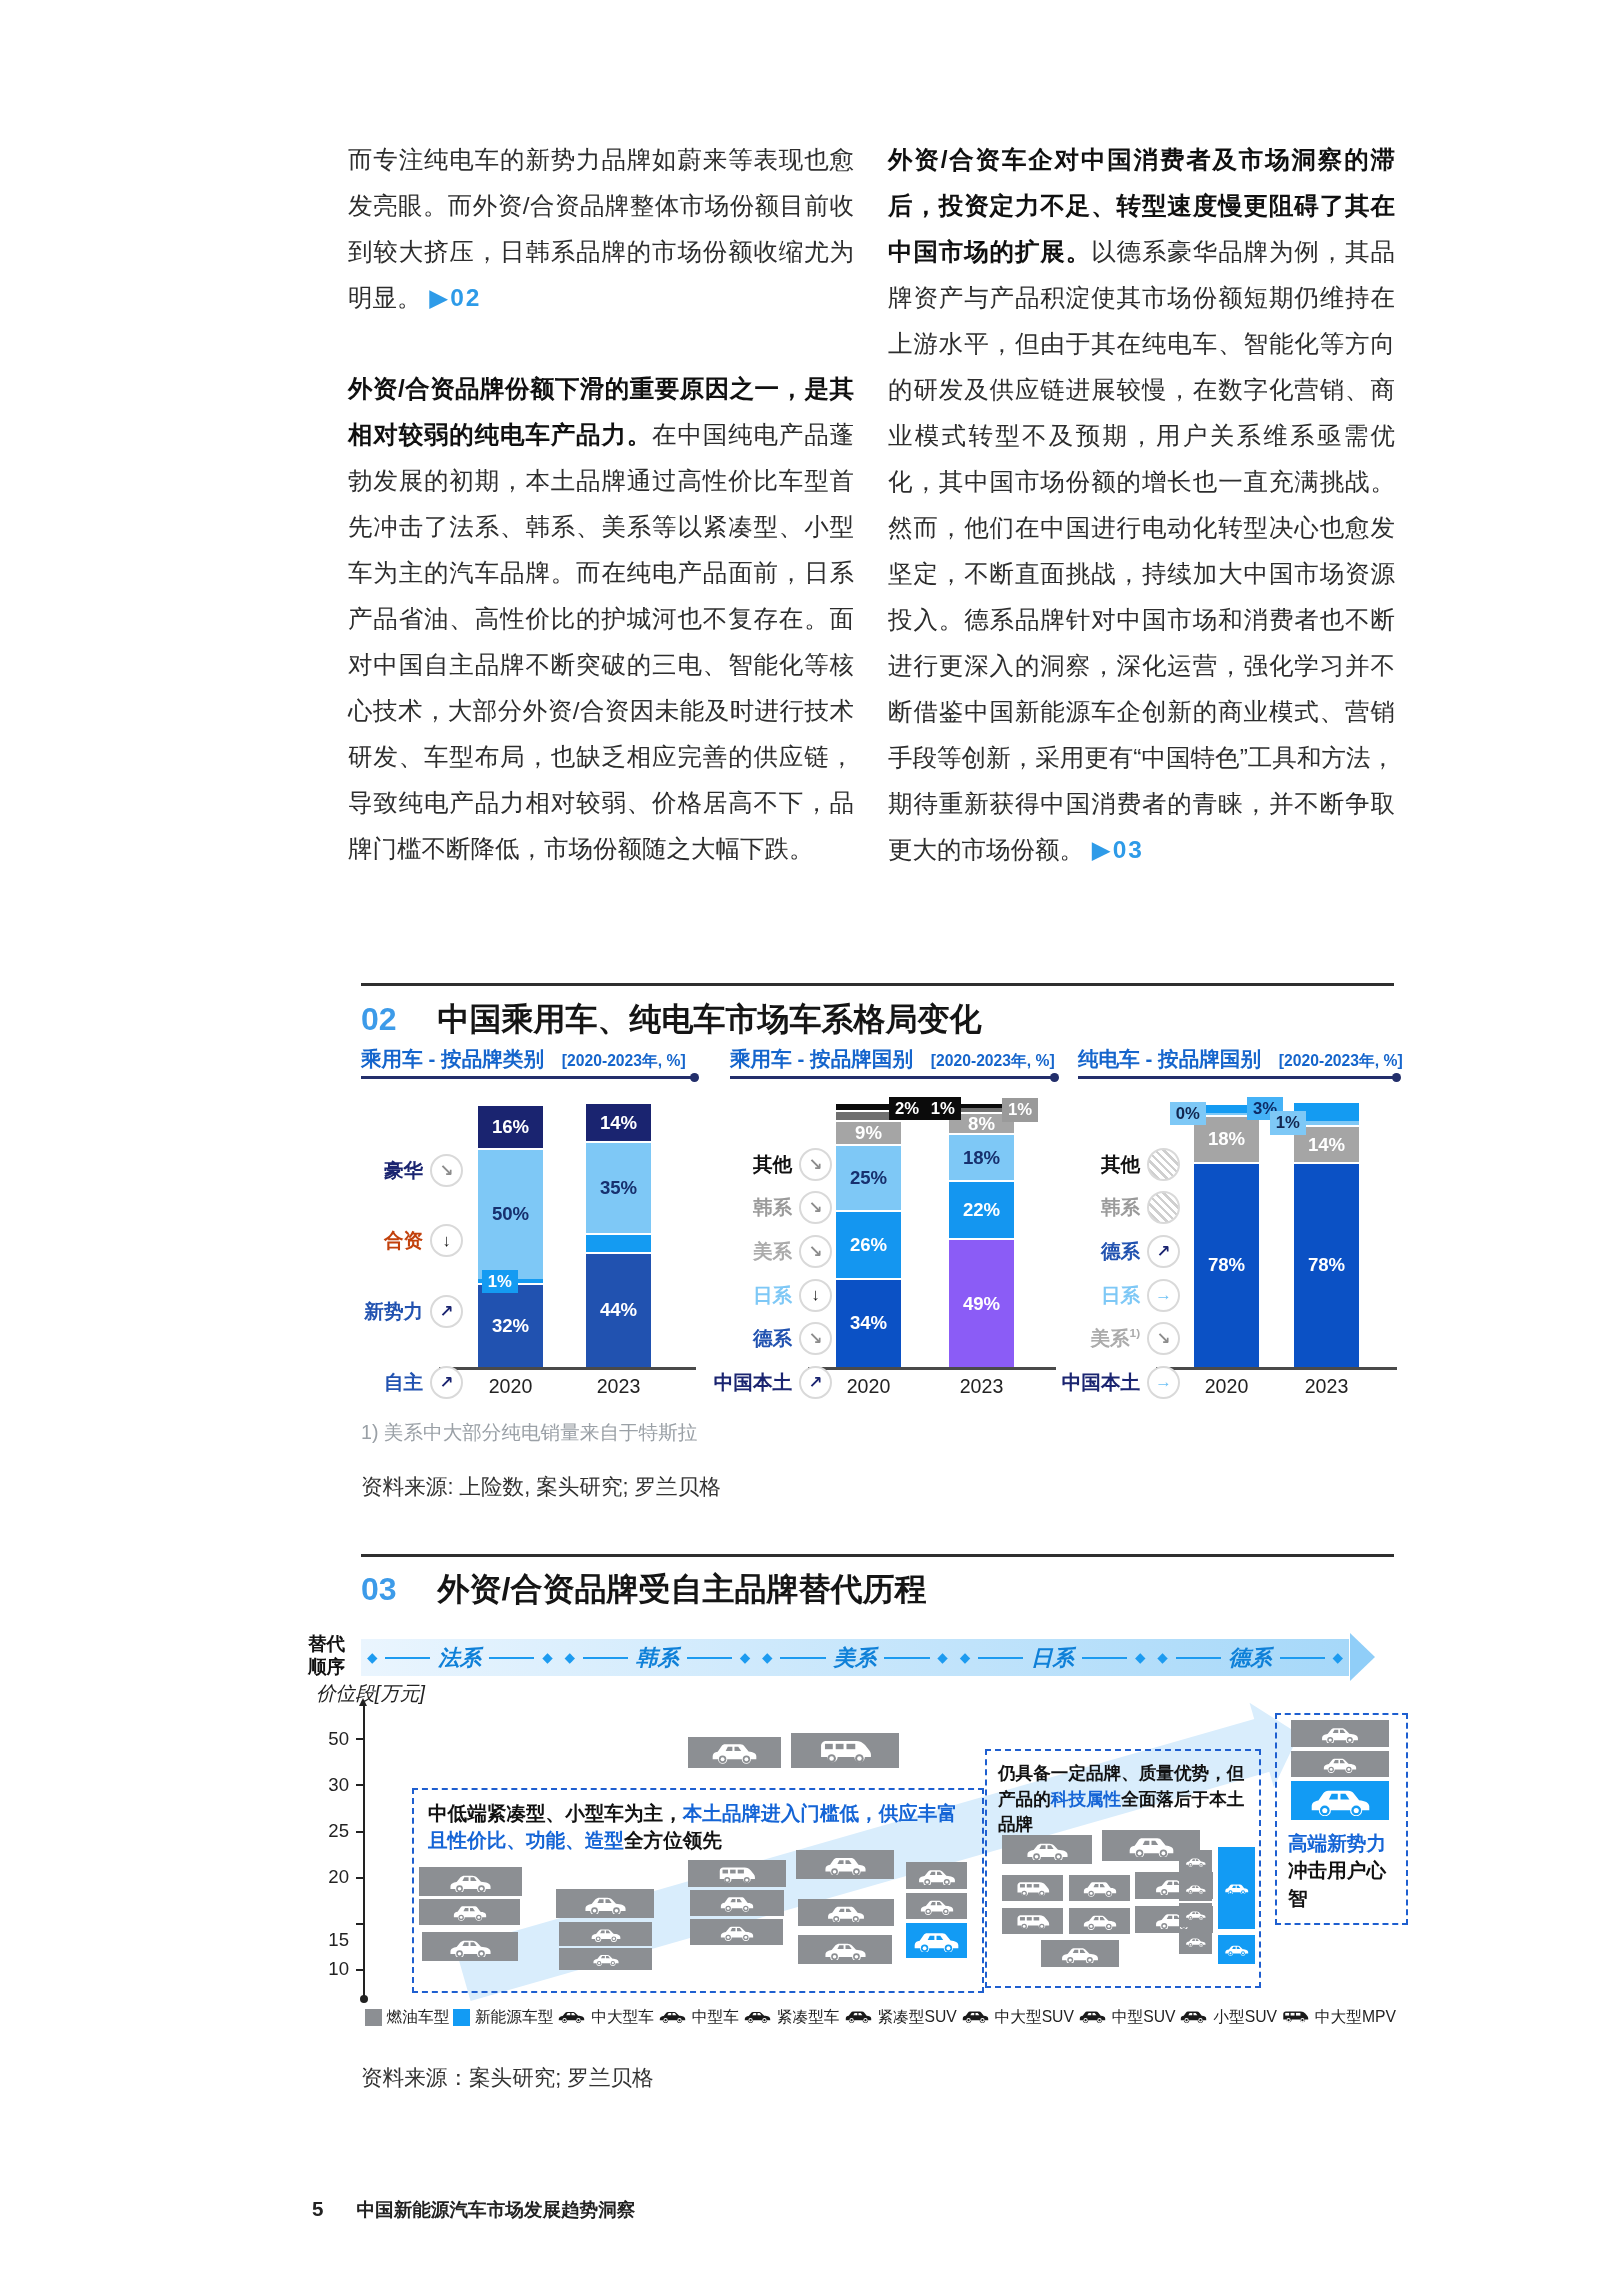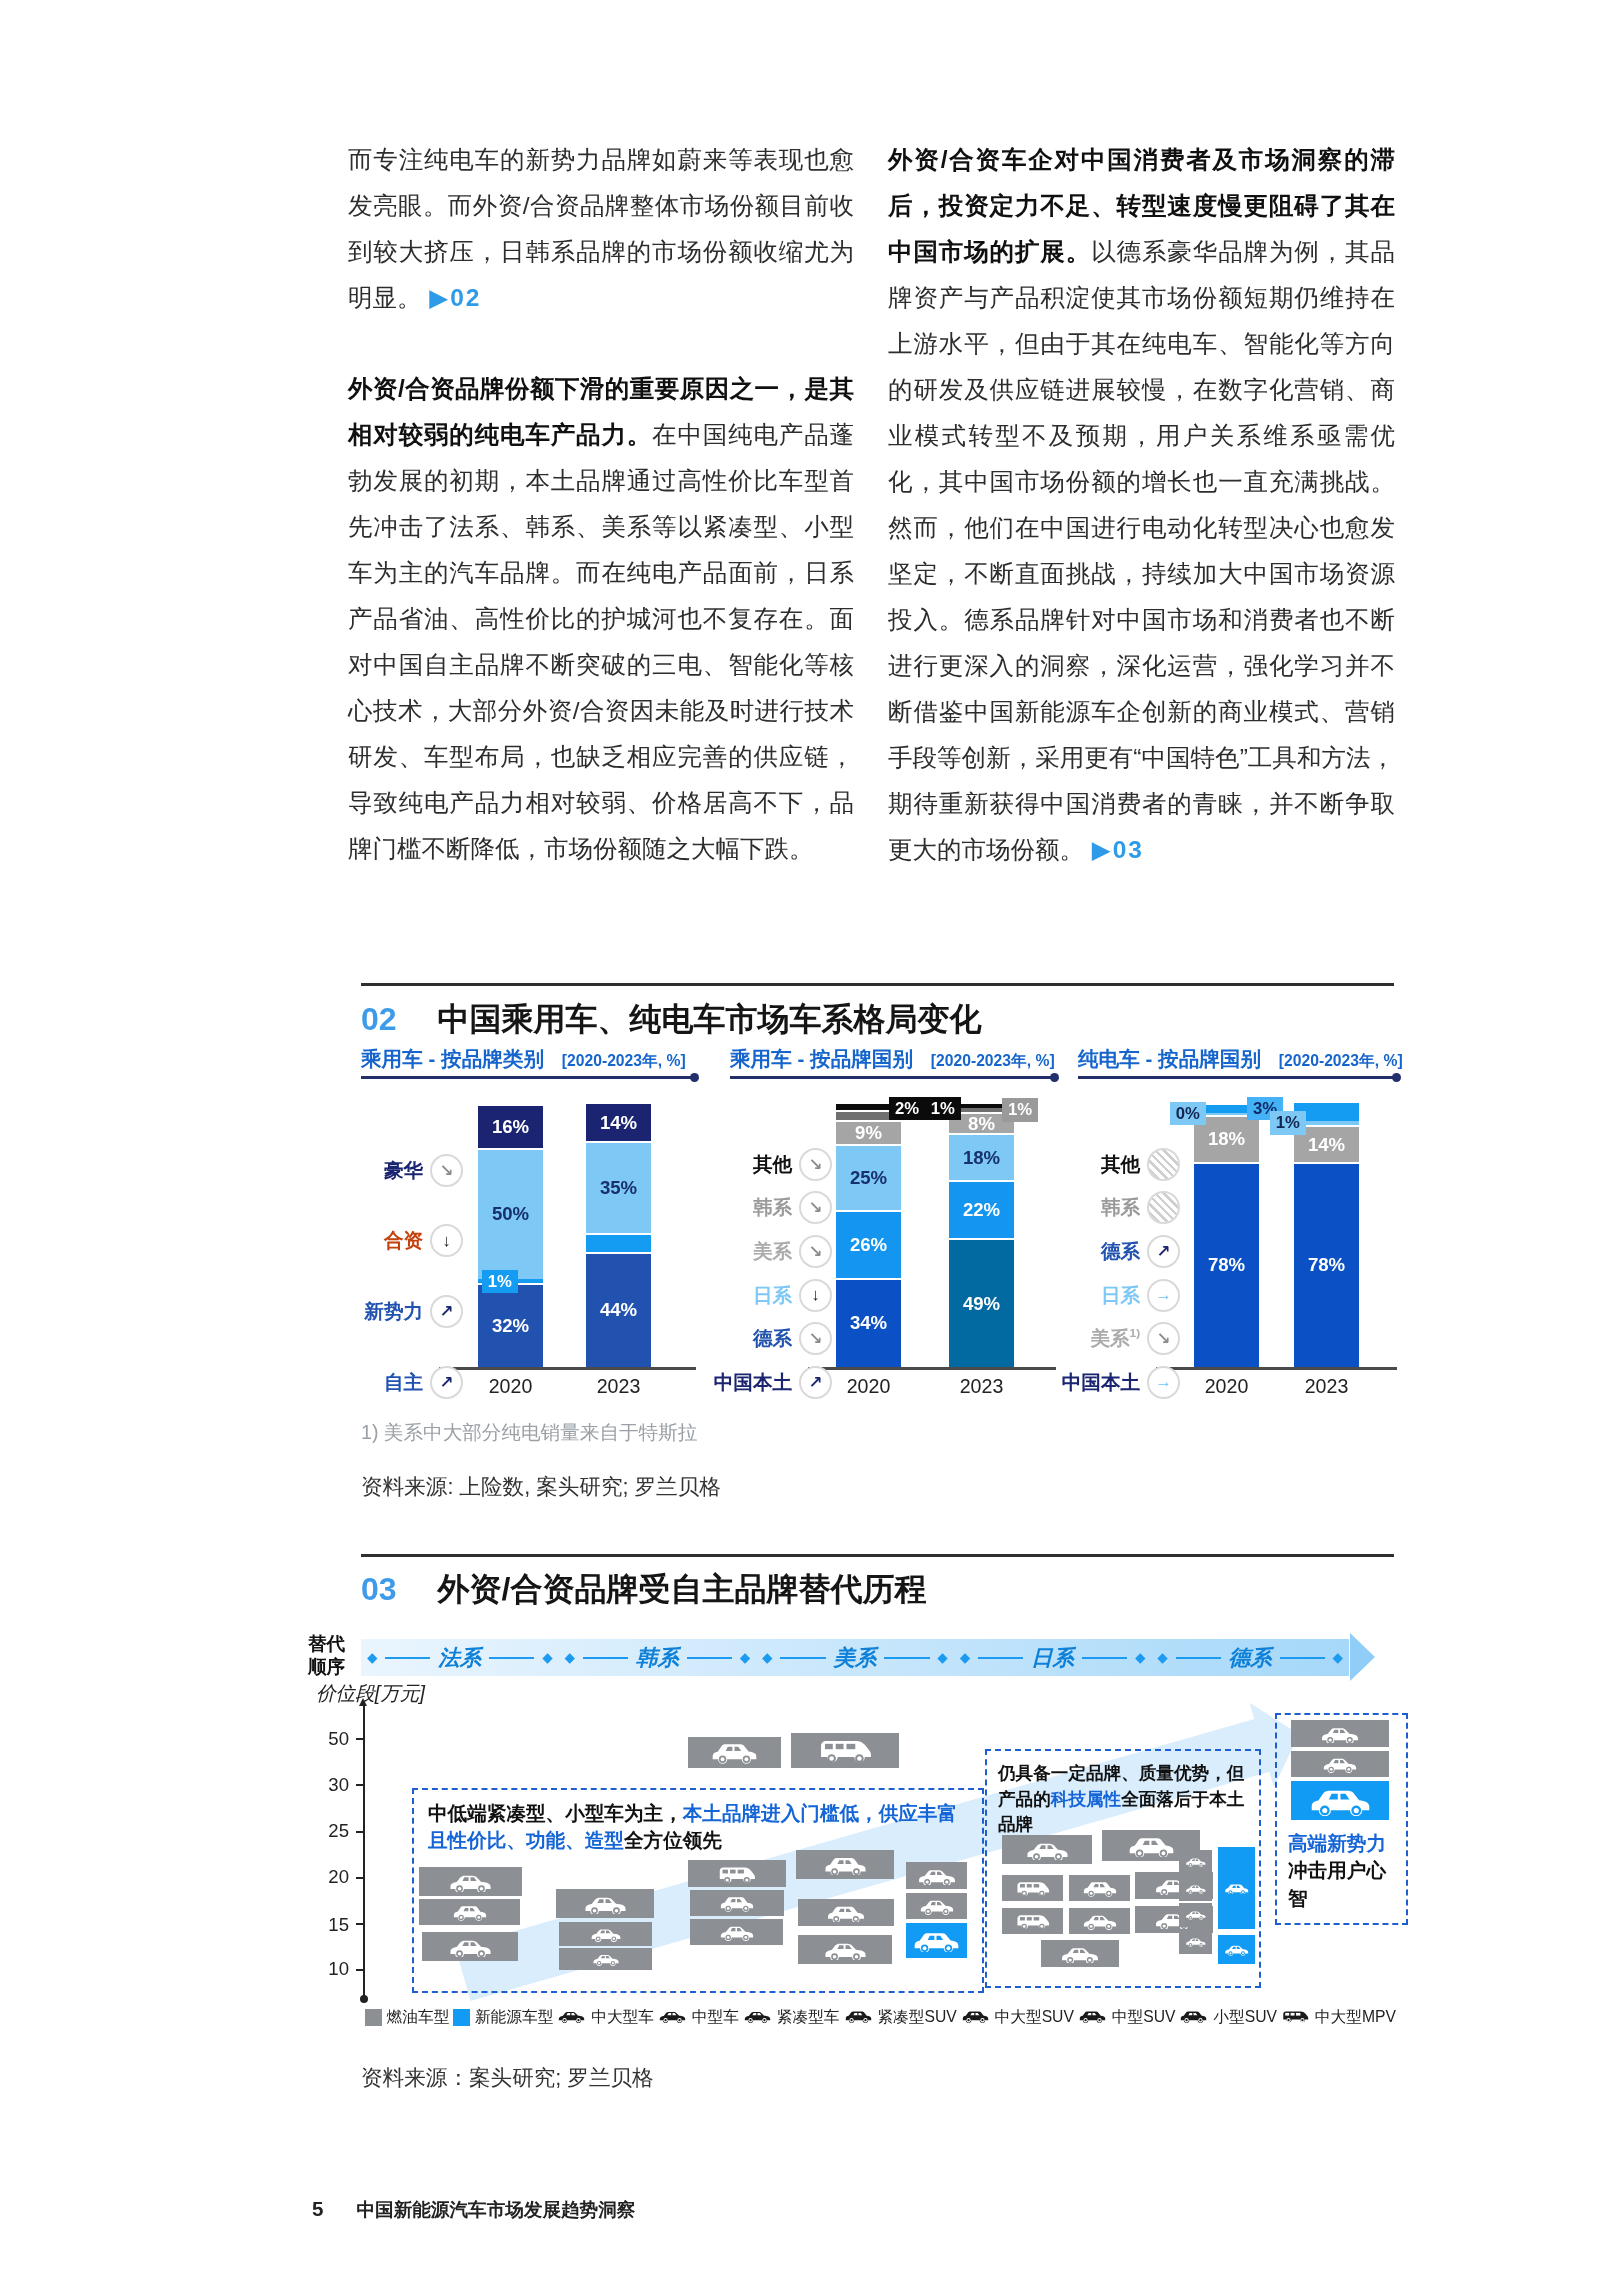--- a/index.html
+++ b/index.html
@@ -203,21 +203,21 @@
           <div class="seg" style="height: 3.9px; background: rgb(111, 111, 111);"></div>
           <div class="seg" style="height: 21px; background: rgb(165, 165, 165);">
             <span class="seg-label" style="color: rgb(255, 255, 255);">8%</span>
           </div>
           <div class="seg" style="height: 47px; background: rgb(126, 200, 246);">
             <span class="seg-label" style="color: rgb(23, 48, 110);">18%</span>
           </div>
           <div class="seg" style="height: 58px; background: rgb(20, 150, 240);">
             <span class="seg-label" style="color: rgb(255, 255, 255);">22%</span>
           </div>
-          <div class="seg" style="height: 129px; background: #0369a1;">
+          <div class="seg" style="height: 129px; background: #8b5cf6;">
             <span class="seg-label" style="color: rgb(255, 255, 255);">49%</span>
           </div>
         </div>
         <div class="year" style="left: 219px;">2023</div>
       </div>
     </div>
   <div id="panel-2" class="panel" style="left:1078px;width:320px">
       <div class="psub"><span class="psub-t">纯电车 - 按品牌国别 </span><span class="psub-u">[2020-2023年, %]</span></div>
       <div class="punder"></div>
       <div class="pbody">
@@ -325,21 +325,21 @@
       <div class="vaxis"></div>
       <div class="tickline" style="top: 28px;"></div>
       <div class="ticklabel" style="top: 17.6px;">50</div>
       <div class="tickline" style="top: 74px;"></div>
       <div class="ticklabel" style="top: 64px;">30</div>
       <div class="tickline" style="top: 121px;"></div>
       <div class="ticklabel" style="top: 110px;">25</div>
       <div class="tickline" style="top: 167px;"></div>
       <div class="ticklabel" style="top: 156px;">20</div>
       <div class="tickline" style="top: 213px;"></div>
-      <div class="ticklabel" style="top: 204px;">15</div>
+      <div class="ticklabel" style="top: 219px;">15</div>
       <div class="tickline" style="top: 259px;"></div>
       <div class="ticklabel" style="top: 248px;">10</div>
       <div class="diag"></div>
       <div class="dbox" style="left: 47px; top: 78px; width: 568px; height: 201px;"></div>
       <div class="dbox" style="left: 620px; top: 39px; width: 272px; height: 235px;"></div>
       <div class="dbox" style="left: 910px; top: 2.9px; width: 129px; height: 208px;"></div>
       <div class="dtext" style="left: 63px; top: 90px; width: 541px; font-size: 19.6px; line-height: 27.4px;"><span style="color: rgb(17, 17, 17);">中低端紧凑型、小型车为主，</span><span style="color: rgb(21, 101, 214);">本土品牌进入门槛低，供应丰富且性价比、功能、造型</span><span style="color: rgb(17, 17, 17);">全方位领先</span></div>
       <div class="dtext" style="left: 633px; top: 51px; width: 249px; font-size: 17.6px; line-height: 25.5px;"><span style="color: rgb(17, 17, 17);">仍具备一定品牌、质量优势，但产品的</span><span style="color: rgb(21, 101, 214);">科技属性</span><span style="color: rgb(17, 17, 17);">全面落后于本土品牌</span></div>
       <div class="dtext" style="left: 923px; top: 120px; width: 98px; font-size: 19.6px; line-height: 27.4px;"><span style="color: rgb(21, 101, 214);">高端新势力</span><span style="color: rgb(17, 17, 17);">冲击用户心智</span></div>
       <div class="tile" style="left: 54px; top: 157px; width: 103px; height: 29px; background: rgb(140, 143, 147);">

